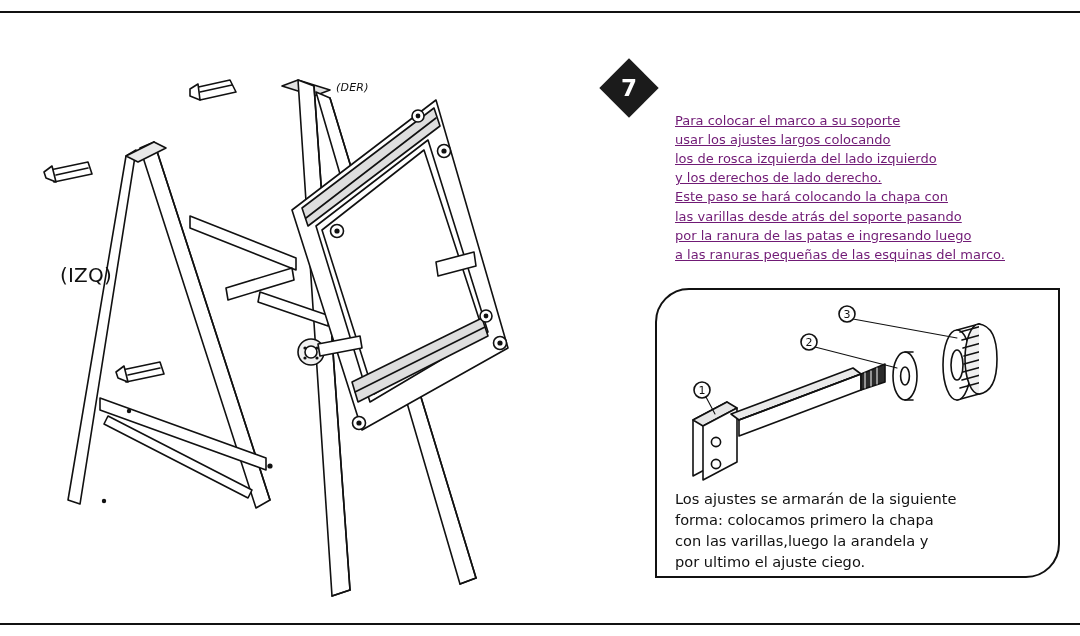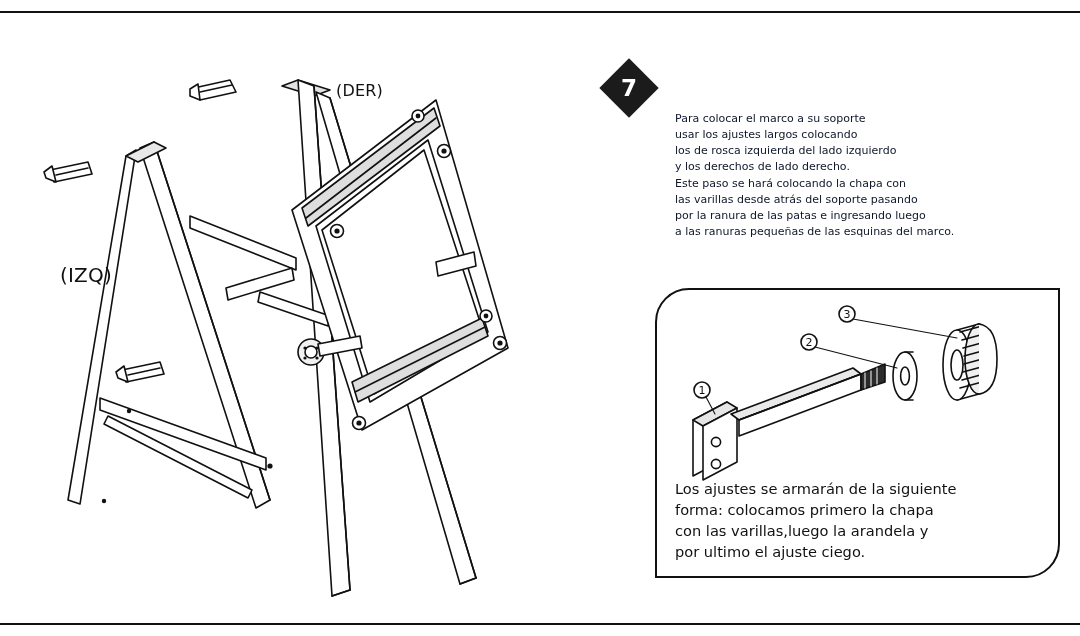--- a/index.html
+++ b/index.html
@@ -45,22 +45,23 @@
 
   .label-izq {
     position: absolute;
     left: 60px; top: 263px;
     font-size: 20px;
     letter-spacing: .2px;
   }
   .label-der {
     position: absolute;
     left: 336px; top: 81px;
-    font-size: 16px;
+    font-size: 11px;
     letter-spacing: .2px;
+    font-style: italic;
   }
 
   
   .step-badge {
     position: absolute;
     left: 600px; top: 59px;
     width: 58px; height: 58px;
   }
   .step-badge .diamond {
     position: absolute;
@@ -79,45 +80,46 @@
     color: #ffffff;
     font-size: 23px;
     font-weight: 700;
   }
 
   
   .instructions {
     position: absolute;
     left: 675px; top: 111px;
     width: 380px;
-    font-size: 11px;
+    font-size: 13px;
     line-height: 1.47;
-    color: #0f172a;
+    color: #701a75;
     white-space: pre-line;
+    text-decoration: underline;
   }
 
   
   .detail-box {
     position: absolute;
     left: 655px; top: 288px;
     width: 405px; height: 290px;
     border: 2px solid #111;
     border-top-left-radius: 34px;
     border-bottom-right-radius: 34px;
     box-sizing: border-box;
     background: #fff;
   }
   .detail-art {
     position: absolute;
     left: 0; top: 0;
     width: 405px; height: 200px;
   }
   .detail-caption {
     position: absolute;
-    left: 18px; top: 188px;
+    left: 18px; top: 198px;
     width: 370px;
     font-size: 14.6px;
     line-height: 1.45;
     white-space: pre-line;
   }
 
   .callout-num {
     font-size: 11px;
     font-family: "DejaVu Sans", "Liberation Sans", sans-serif;
   }

